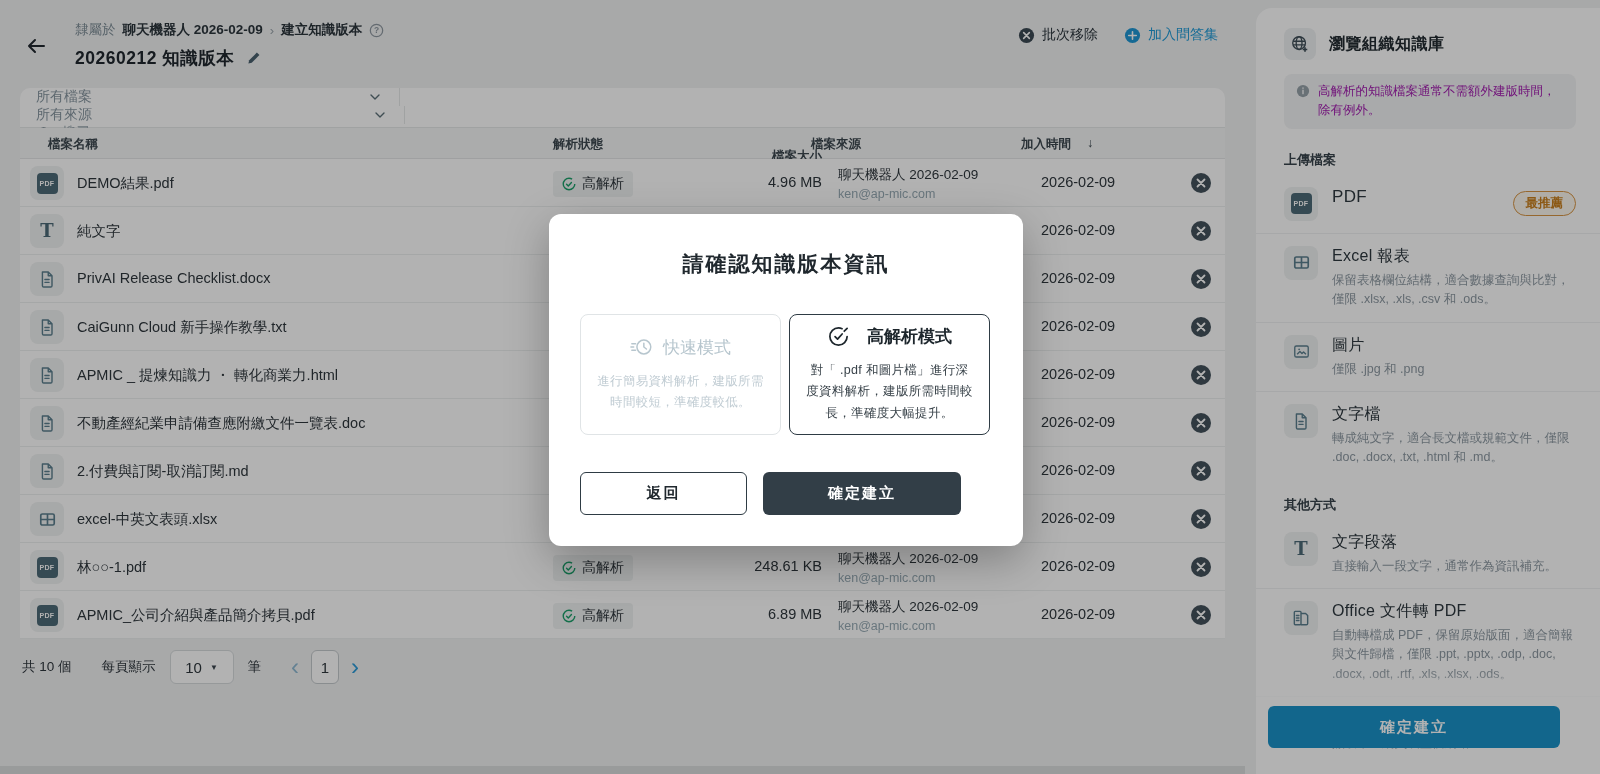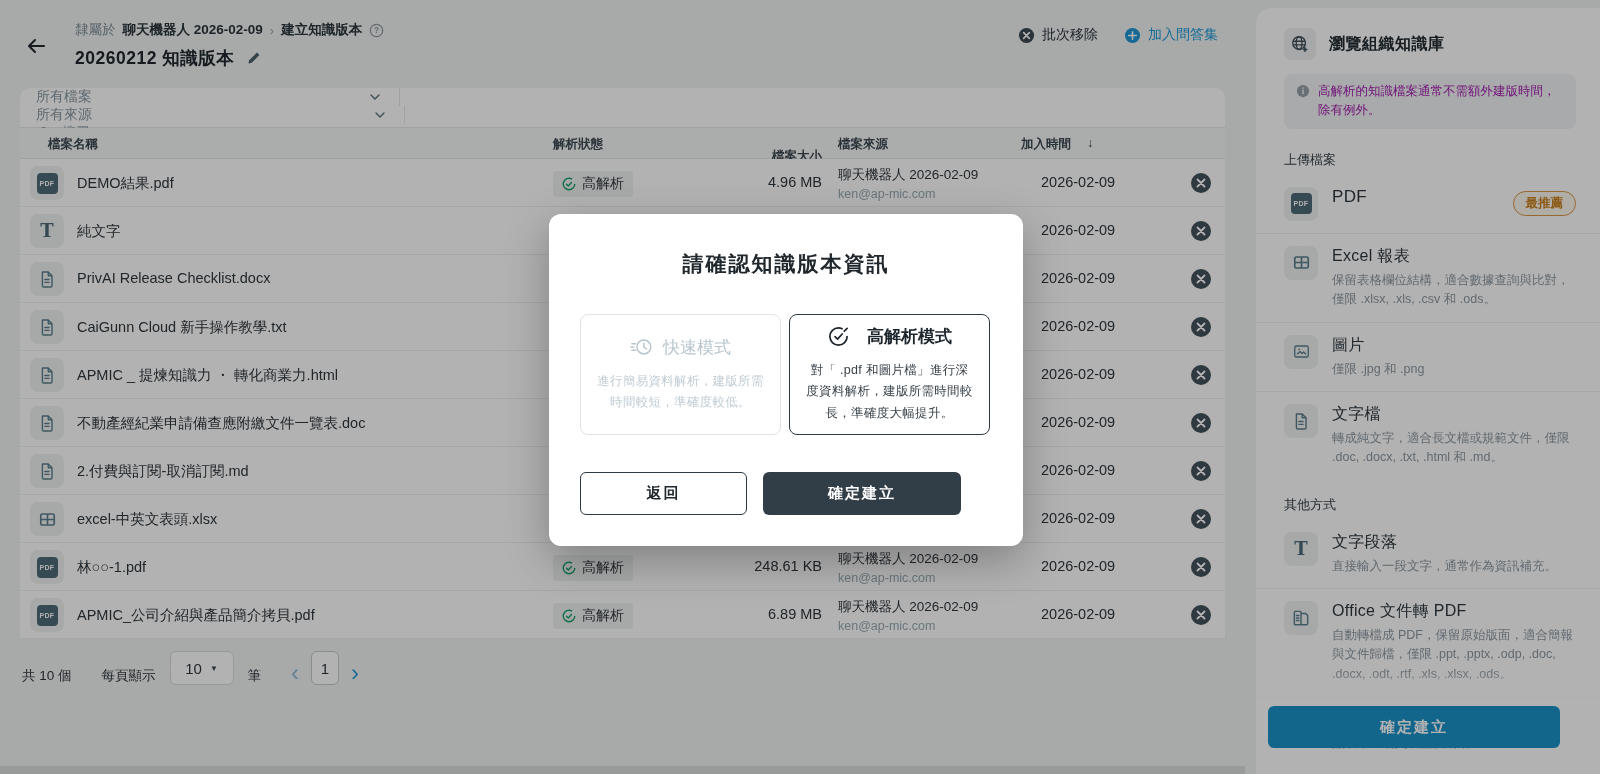--- a/index.html
+++ b/index.html
@@ -27,39 +27,39 @@
   .filter-seg.f1 { width:380px; } .filter-seg.f2 { width:385px; }
   .filter-seg .lbl { flex:1; }
   .searchseg { flex:1; display:flex; align-items:center; gap:9px; padding:0 16px; cursor:text; }
   .search-ph { color:#97a5ad; font-size:14px; }
 
   .thead { position:relative; height:31px; background:#f5f7f7; border-bottom:1px solid #e4e6e7;
            font-size:12.5px; font-weight:bold; color:#3d4850; }
   .thead > div { position:absolute; top:8px; }
   .h-name { left:28px; } .h-status { left:533px; }
   .h-size { left:682px; width:120px; text-align:right;margin-top:12px; }
-  .h-source { left:818px; } .h-added { left:1001px; display:flex; gap:16px; }
+  .h-source { left:791px; } .h-added { left:1001px; display:flex; gap:16px; }
 
   .trow { position:relative; height:48px; border-bottom:1px solid #edefef; background:#fff; }
   .chip { position:absolute; left:10px; top:7px; width:34px; height:34px; background:#f0f2f2;
           border-radius:8px; display:flex; align-items:center; justify-content:center; }
   .pdf-solid { width:21px; height:21px; background:#4d6b78; border-radius:4px; color:#fff;
                font-size:7px; font-weight:bold; display:flex; align-items:center; justify-content:center; letter-spacing:.3px; }
   .t-glyph { font-family:"DejaVu Serif", serif; font-size:18px; font-weight:bold; color:#4d6b78; line-height:1; }
   .fname { position:absolute; left:57px; top:15px; font-size:14.5px; color:#2f373d; }
   .fstatus { position:absolute; left:533px; top:12px; display:flex; align-items:center; gap:6px;
              background:#f0f2f2; border-radius:4px; padding:4px 9px; font-size:14px; color:#2f373d; }
   .fsize { position:absolute; left:662px; top:15px; width:140px; text-align:right; font-size:14.5px; color:#2f373d; }
   .fsource { position:absolute; left:818px; top:7px; font-size:13.5px; color:#2f373d; line-height:1.4; }
   .femail { font-size:12.5px; color:#97aab4; }
   .fdate { position:absolute; left:1021px; top:15px; font-size:14.5px; color:#2f373d; }
   .remove-btn { position:absolute; right:13px; top:13px; width:22px; height:22px; cursor:pointer; border:none; background:none; padding:0; }
 
   
-  .pager { position:absolute; left:22px; top:649px; height:36px; display:flex; align-items:flex-end; font-size:13.5px; color:#2f373d; }
+  .pager { position:absolute; left:22px; top:649px; height:36px; display:flex; align-items:center; font-size:13.5px; color:#2f373d; }
   .pg-total { margin-right:30px; }
   .pg-lbl { margin-right:14px; }
   .pg-select { width:64px; height:34px; border:1px solid #d7dbdd; border-radius:6px; background:#fff;
                display:flex; align-items:center; justify-content:center; gap:8px; font-size:15px; cursor:pointer; margin-right:14px; }
   .pg-caret { font-size:8px; color:#3d4750; }
   .pg-unit { margin-right:30px; }
   .pg-prev { color:#8fb9d2; font-size:24px; line-height:1; margin-right:12px; cursor:pointer; }
   .pg-box { width:28px; height:34px; border:1px solid #c5cacd; border-radius:6px; background:#fff;
             display:flex; align-items:center; justify-content:center; font-size:15px; margin-right:12px; cursor:pointer; }
   .pg-next { color:#2b9bd8; font-size:24px; line-height:1; cursor:pointer; }
@@ -67,21 +67,21 @@
 
   
   .sidebar { position:absolute; left:1256px; top:8px; width:344px; height:766px; background:#fff;
              border-radius:16px 0 0 0; overflow:hidden; }
   .sb-head { display:flex; align-items:center; gap:13px; padding:20px 24px 14px 28px; }
   .sb-chip { width:32px; height:32px; background:#eef1f2; border-radius:8px; display:flex; align-items:center; justify-content:center; }
   .sb-title { font-size:16px; font-weight:bold; color:#232c32; letter-spacing:.5px; }
   .sb-info { margin:0 24px 6px 28px; background:#f3f4f5; border-radius:8px; padding:8px 12px;
              display:flex; gap:8px; font-size:12.5px; color:#a21caf; line-height:1.55; }
   .sb-info svg { flex:none; margin-top:2px; }
-  .sb-section { padding:16px 41px 6px 28px; font-size:13px; font-weight:normal; color:#39444c; }
+  .sb-section { padding:16px 41px 6px 28px; font-size:13px; font-weight:bold; color:#39444c; }
   .sb-item { display:flex; gap:14px; padding:12px 24px 12px 28px; cursor:pointer; }
   .sb-item + .sb-item { border-top:1px solid #eff1f2; }
   .sb-ichip { flex:none; width:34px; height:34px; background:#f0f2f2; border-radius:8px;
               display:flex; align-items:center; justify-content:center; }
   .sb-body { flex:1; }
   .sb-item-title { font-size:16px; color:#2e383f; letter-spacing:.3px; }
   .sb-item-title.big { font-size:17px; }
   .sb-desc { margin-top:4px; font-size:12.5px; color:#8d99a2; line-height:1.55; }
   .rec-badge { align-self:center; border:1.5px solid #d79443; color:#c9801f; background:#fdf8ef;
                border-radius:999px; padding:3px 12px; font-size:12.5px; font-weight:bold; white-space:nowrap; }

